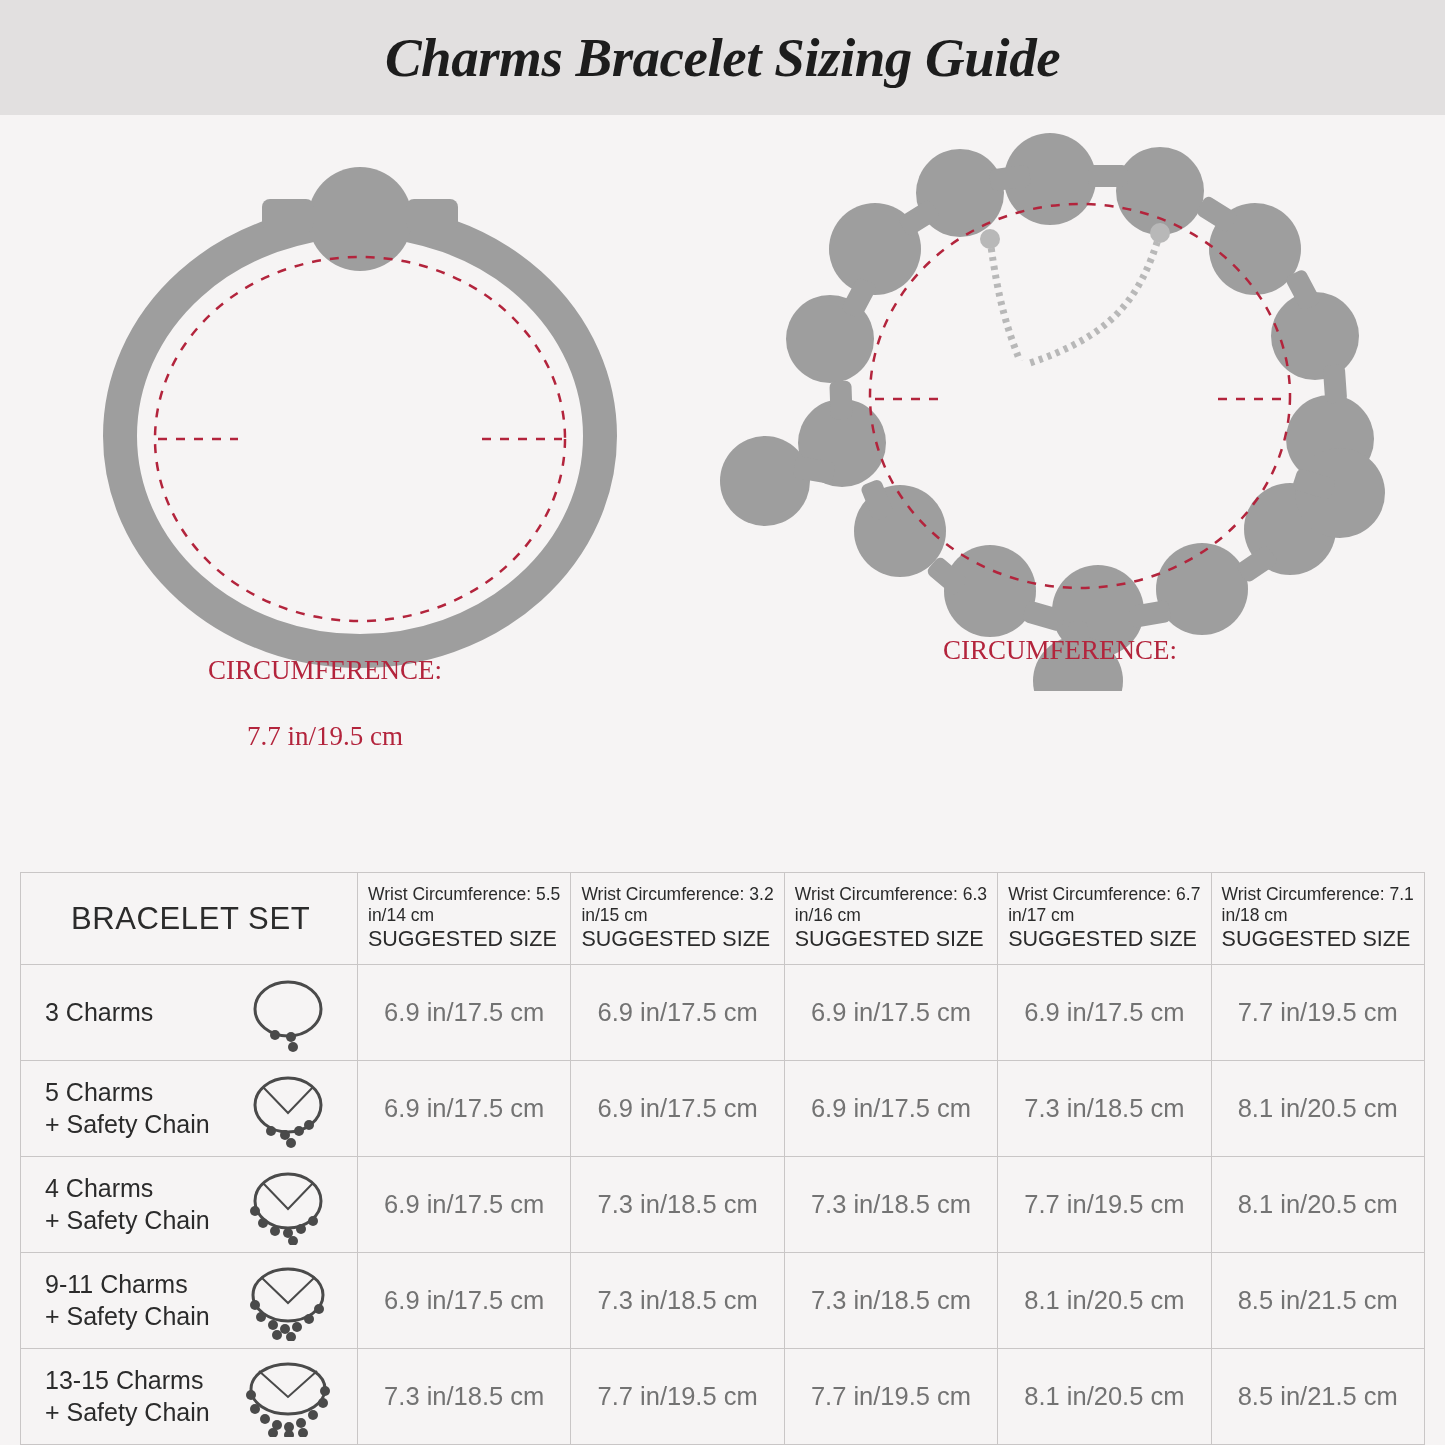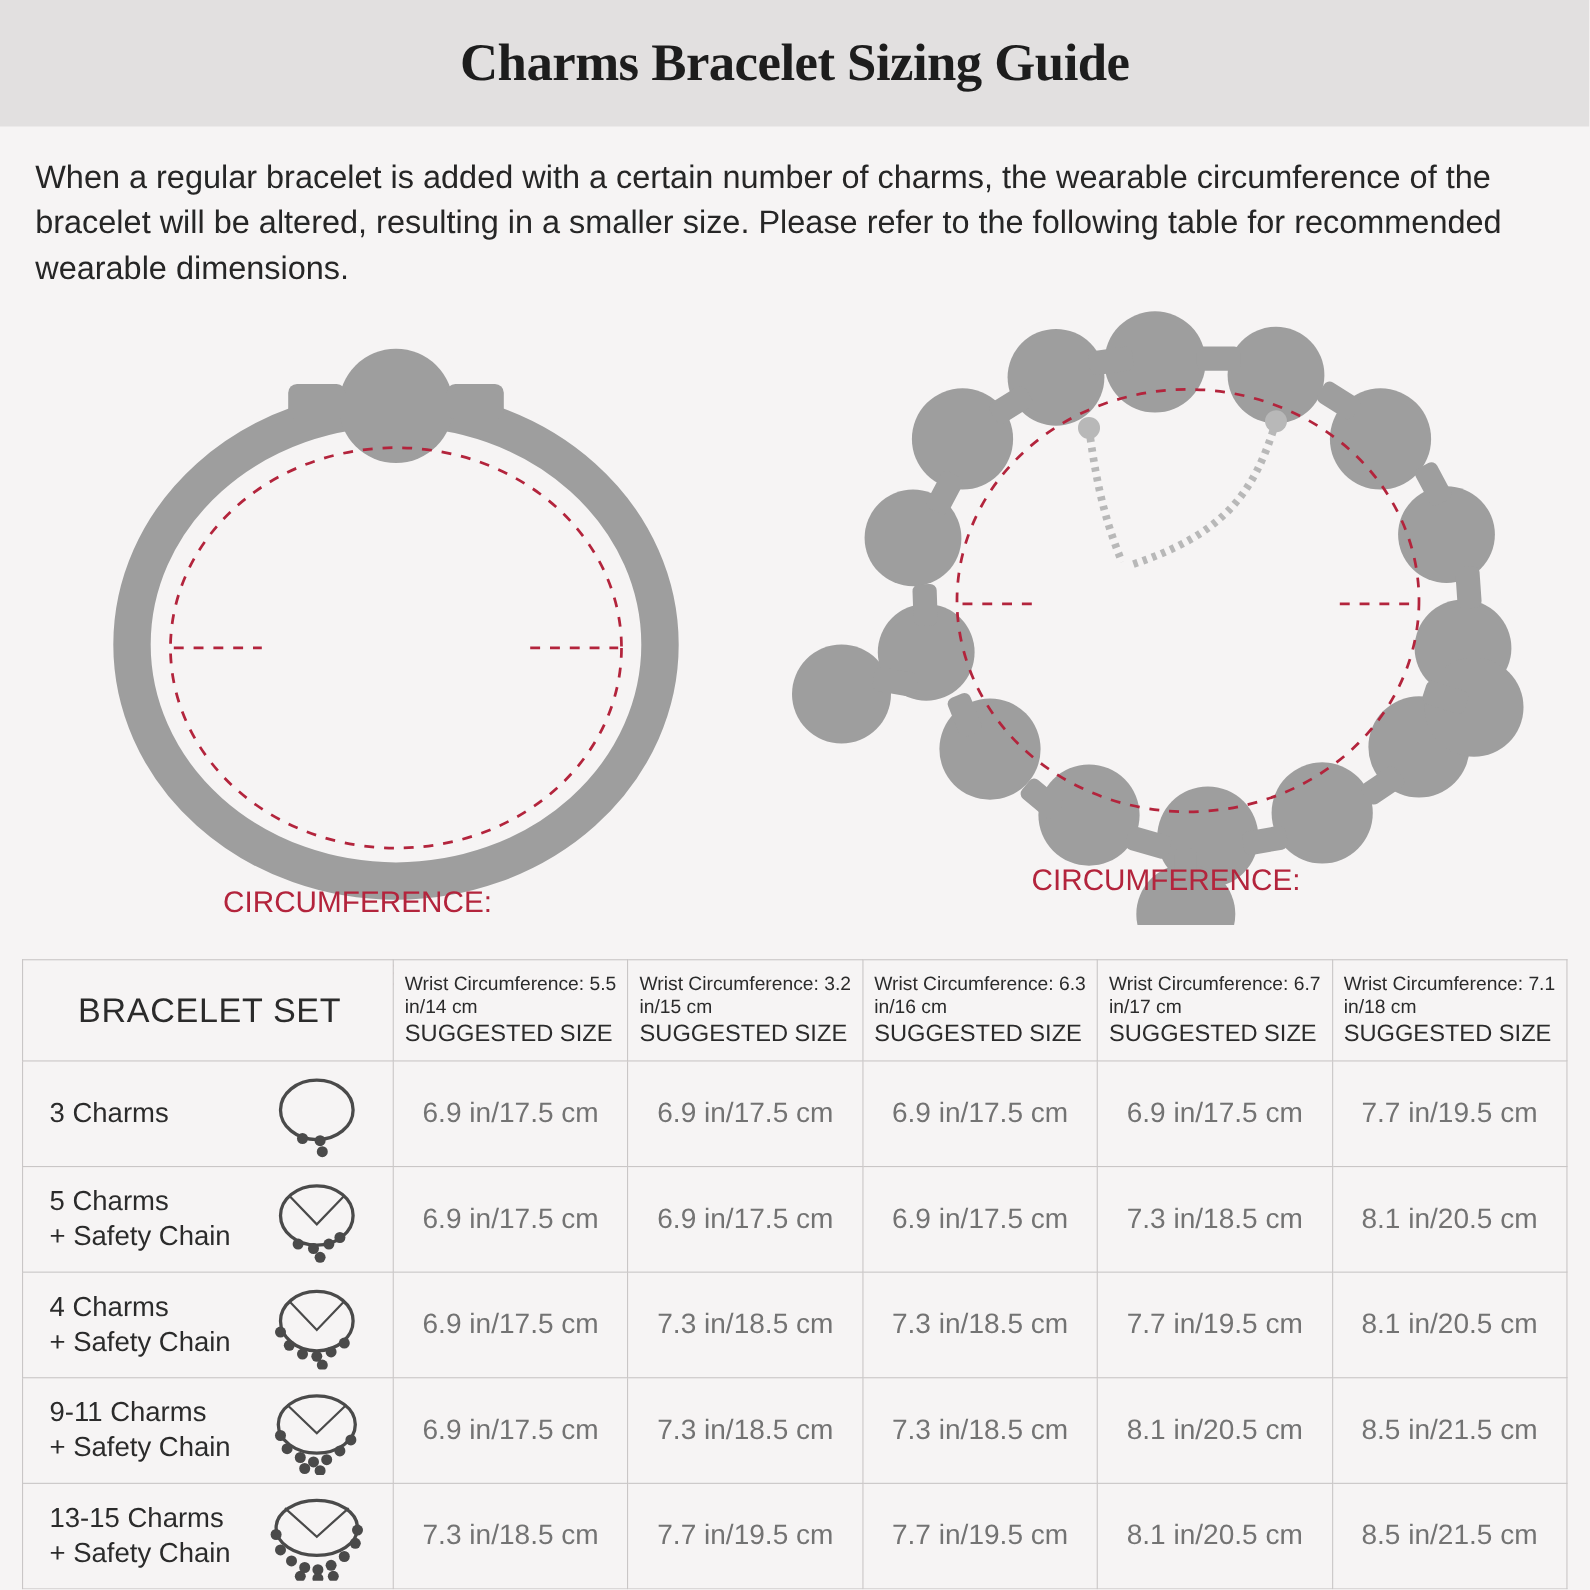--- a/index.html
+++ b/index.html
@@ -21,37 +21,39 @@
     height: 115px;
     background: #e2e0e0;
     display: flex;
     align-items: center;
     justify-content: center;
   }
   .header h1 {
     margin: 0;
     font-family: "Liberation Serif", serif;
     font-weight: bold;
-    font-size: 48px;
+    font-size: 55px;
     color: #1d1d1d;
     letter-spacing: -0.5px;
+    font-style: italic;
   }
   
   .intro {
     padding: 26px 30px 0 32px;
     font-size: 29.5px;
     line-height: 1.40;
     color: #262626;
     max-width: 1420px;
   }
   
   .illus-row {
     position: relative;
     height: 580px;
     margin-top: 6px;
+    font-family: Liberation Serif, serif;
   }
   .illus {
     position: absolute;
     top: 0;
   }
   .illus.left  { left: 40px;  width: 640px; height: 560px; }
   .illus.right { left: 690px; width: 720px; height: 570px; }
 
   .caption {
     position: absolute;
@@ -133,21 +135,20 @@
 </style>
 </head>
 <body>
 
 <div class="page">
 
   <div class="header">
     <h1>Charms Bracelet Sizing Guide</h1>
   </div>
 
-  <div class="intro">When a regular bracelet is added with a certain number of charms, the wearable circumference of the bracelet will be altered, resulting in a smaller size. Please refer to the following table for recommended wearable dimensions.</div>
 
   <div class="illus-row">
 
     <div class="illus left">
       <svg viewBox="0 0 640 560" width="640" height="560" aria-hidden="true">
         <ellipse cx="320" cy="315" rx="240" ry="215" fill="none" stroke="#9e9e9e" stroke-width="34"></ellipse>
         <circle cx="320" cy="98" r="52" fill="#9e9e9e"></circle>
         <rect x="222" y="78" width="52" height="32" rx="8" fill="#9e9e9e"></rect>
         <rect x="366" y="78" width="52" height="32" rx="8" fill="#9e9e9e"></rect>
         <ellipse cx="320" cy="318" rx="205" ry="182" fill="none" stroke="#b3243c" stroke-width="2.5" stroke-dasharray="9 9"></ellipse>

